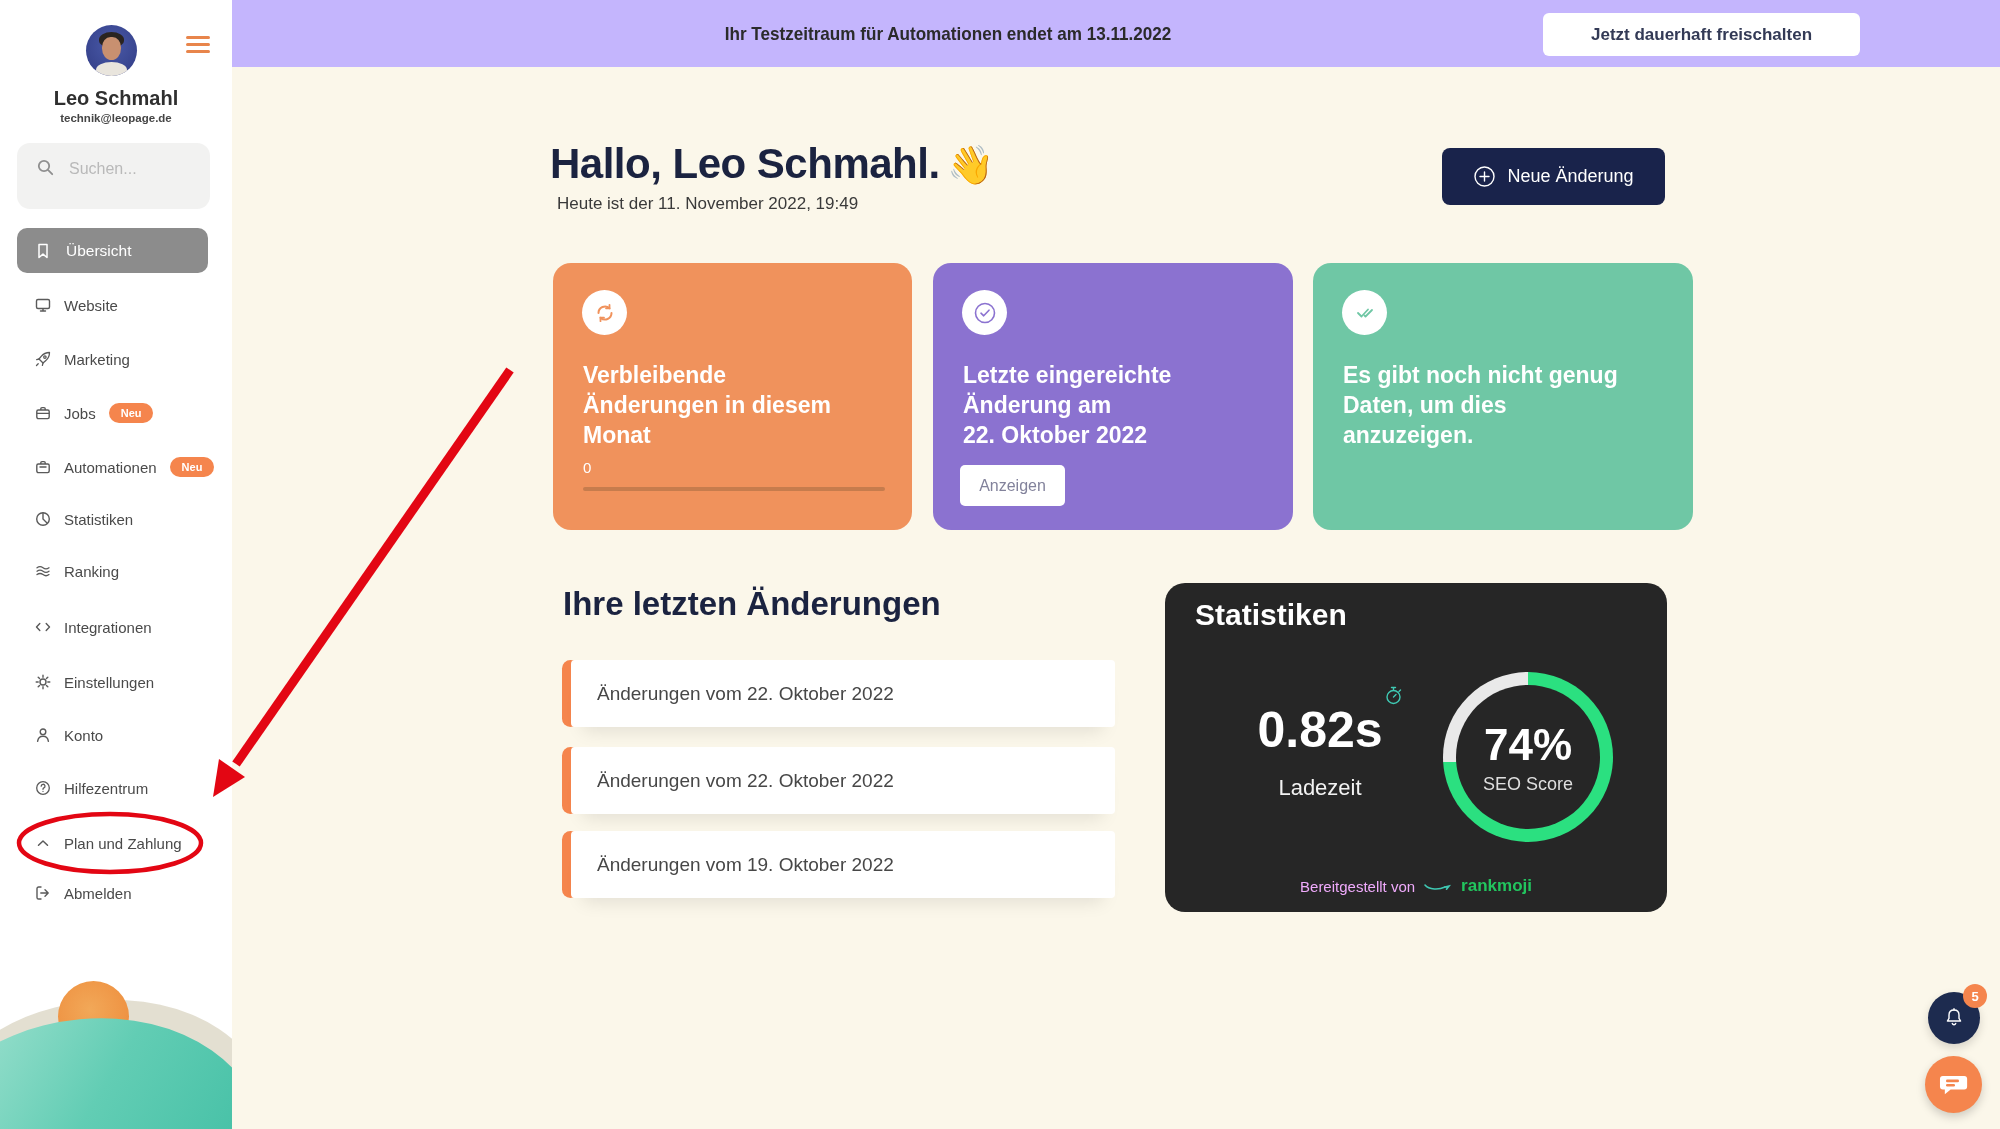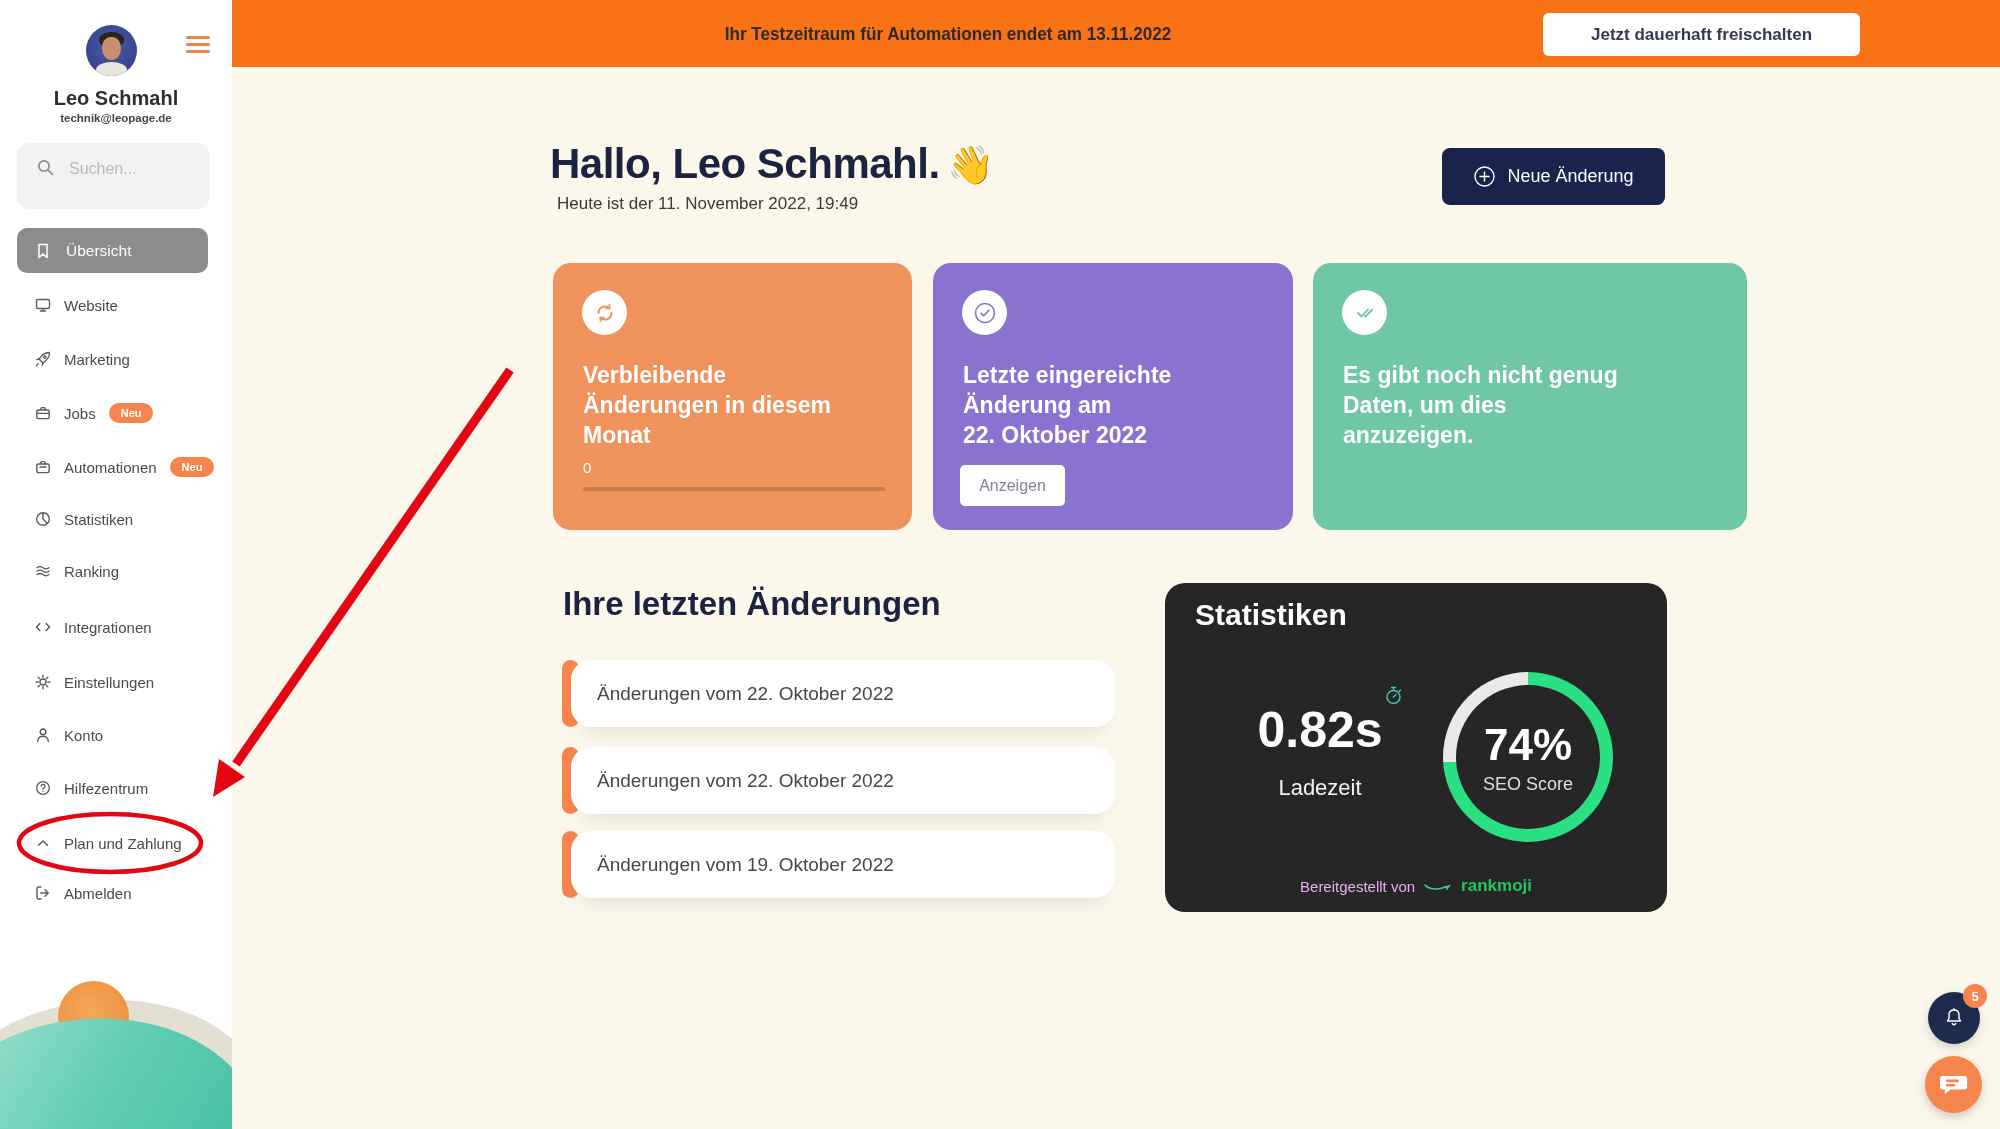--- a/index.html
+++ b/index.html
@@ -52,30 +52,30 @@
            border-radius:8px;color:#fff;font-size:18px;display:flex;align-items:center;justify-content:center;
            gap:11px;cursor:pointer;font-family:"Liberation Sans",sans-serif;}
   
   .card{position:absolute;top:263px;height:267px;border-radius:18px;}
   .card .circ{position:absolute;left:29px;top:27px;width:45px;height:45px;border-radius:50%;background:#FFFFFF;
               display:flex;align-items:center;justify-content:center;}
   .card .title{position:absolute;left:30px;top:98px;font-size:23px;font-weight:700;color:#FFFFFF;
                line-height:1.3;white-space:pre-line;}
   .card1{left:553px;width:359px;}
   .card2{left:933px;width:360px;}
-  .card3{left:1313px;width:434px;}
+  .card3{left:1313px;width:380px;}
   .card1 .pval{position:absolute;left:30px;top:196px;font-size:15px;color:#FFF;}
   .card1 .pbar{position:absolute;left:30px;top:224px;width:302px;height:4px;background:#C67C4D;border-radius:2px;}
   .card2 .show-btn{position:absolute;left:27px;top:202px;width:105px;height:41px;background:#FFFFFF;border:0;
                    border-radius:5px;font-size:16px;color:#82829B;cursor:pointer;font-family:"Liberation Sans",sans-serif;}
   
   .changes-h{position:absolute;left:563px;top:585px;font-size:33px;font-weight:800;color:#1B2340;}
   .change-item{position:absolute;left:562px;width:553px;height:67px;cursor:pointer;}
   .change-item .accent{position:absolute;left:0;top:0;width:17px;height:100%;background:#F5854D;border-radius:10px;}
-  .change-item .body{position:absolute;left:9px;right:0;top:0;bottom:0;background:#FFFFFF;border-radius:20px;
+  .change-item .body{position:absolute;left:9px;right:0;top:0;bottom:0;background:#FFFFFF;border-radius:4px;
                      box-shadow:0 16px 18px -12px rgba(0,0,0,.10);display:flex;align-items:center;
                      padding-left:26px;font-size:19px;color:#474747;}
   
   .stats{position:absolute;left:1165px;top:583px;width:502px;height:329px;background:#262626;border-radius:20px;}
   .stats .s-title{position:absolute;left:30px;top:15px;font-size:30px;font-weight:800;color:#FFFFFF;}
   .stats .load-col{position:absolute;left:20px;top:118px;width:270px;text-align:center;}
   .stats .load-num{font-size:50px;font-weight:700;color:#FFFFFF;}
   .stats .load-lab{margin-top:16px;font-size:22px;color:#F2F2F2;}
   .stats .stopwatch{position:absolute;left:198px;top:-16px;}
   .ring{position:absolute;left:278px;top:89px;width:170px;height:170px;border-radius:50%;}
@@ -251,21 +251,21 @@
           </svg>
       </span>
       <span class="nav-label">Abmelden</span>
     </div>
 
     <div class="wave-foam"></div>
     <div class="sun"></div>
     <div class="wave-teal"></div>
   </div>
 
-  <div class="banner" style="background: #f97316;">
+  <div class="banner" style="background: #c4b5fd;">
     <span class="banner-text">Ihr Testzeitraum für Automationen endet am 13.11.2022</span>
     <button class="banner-btn">Jetzt dauerhaft freischalten</button>
   </div>
 
   <div class="h1"><span>Hallo, Leo Schmahl.</span><span class="wave">👋</span></div>
   <div class="date-line">Heute ist der 11. November 2022, 19:49</div>
   <button class="new-btn">
     <svg width="23" height="23" viewBox="0 0 23 23" fill="none" stroke="#FFFFFF" stroke-width="1.4">
         <circle cx="11.5" cy="11.5" r="9.5"></circle>
         <path d="M11.5 7v9M7 11.5h9" stroke-linecap="round"></path>

